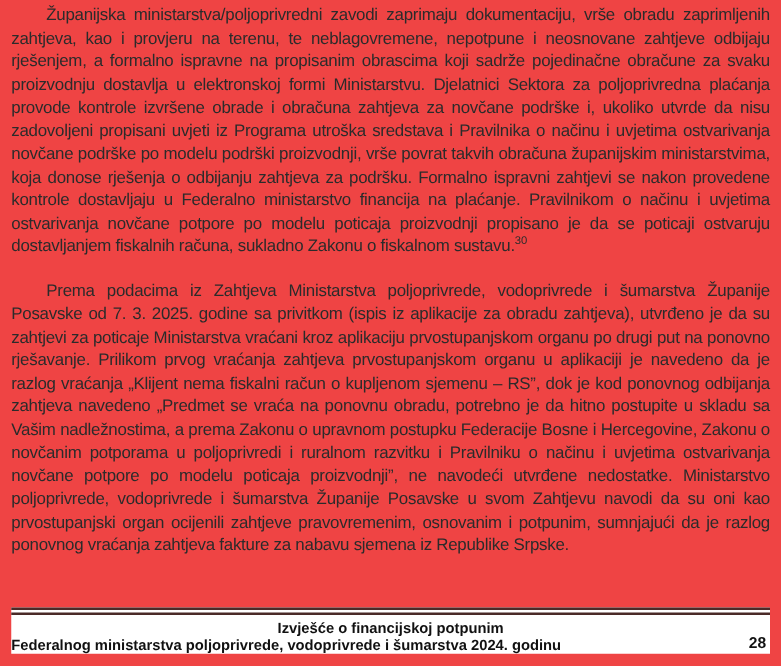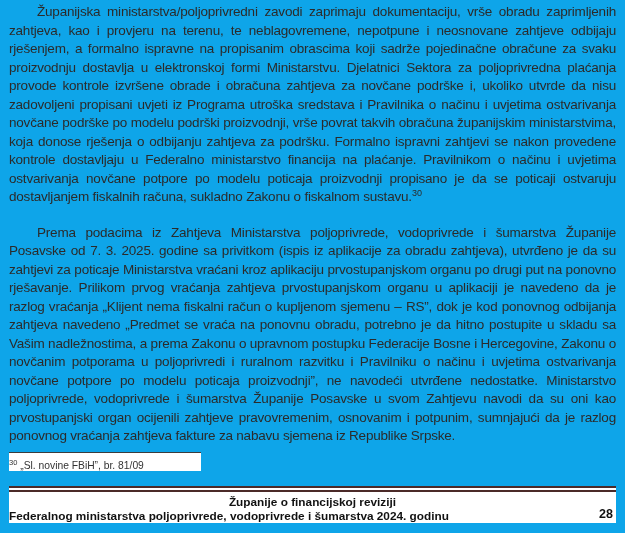--- a/index.html
+++ b/index.html
@@ -5,21 +5,21 @@
 <style>
   html, body {
     margin: 0;
     padding: 0;
     background: #ffffff;
   }
   .page {
     position: relative;
     width: 625px;
     height: 533px;
-    background: #0ea5e9;
+    background: #ef4444;
     overflow: hidden;
     font-family: "Liberation Sans", "DejaVu Sans", sans-serif;
   }
   .body-text {
     position: absolute;
     top: 3px;
     left: 9px;
     right: 9px;
     color: #2b2b2b;
     font-size: 13.5px;
@@ -98,25 +98,21 @@
 </head>
 <body>
 
 <div class="page">
 
   <div class="body-text">
     <p><span>Županijska ministarstva/poljoprivredni zavodi zaprimaju dokumentaciju, vrše obradu zaprimljenih zahtjeva, kao i provjeru na terenu, te neblagovremene, nepotpune i neosnovane zahtjeve odbijaju rješenjem, a formalno ispravne na propisanim obrascima koji sadrže pojedinačne obračune za svaku proizvodnju dostavlja u elektronskoj formi Ministarstvu. Djelatnici Sektora za poljoprivredna plaćanja provode kontrole izvršene obrade i obračuna zahtjeva za novčane podrške i, ukoliko utvrde da nisu zadovoljeni propisani uvjeti iz Programa utroška sredstava i Pravilnika o načinu i uvjetima ostvarivanja novčane podrške po modelu podrški proizvodnji, vrše povrat takvih obračuna županijskim ministarstvima, koja donose rješenja o odbijanju zahtjeva za podršku. Formalno ispravni zahtjevi se nakon provedene kontrole dostavljaju u Federalno ministarstvo financija na plaćanje. Pravilnikom o načinu i uvjetima ostvarivanja novčane potpore po modelu poticaja proizvodnji propisano je da se poticaji ostvaruju dostavljanjem fiskalnih računa, sukladno Zakonu o fiskalnom sustavu.</span><sup class="fn-ref">30</sup></p>
     <p><span>Prema podacima iz Zahtjeva Ministarstva poljoprivrede, vodoprivrede i šumarstva Županije Posavske od 7. 3. 2025. godine sa privitkom (ispis iz aplikacije za obradu zahtjeva), utvrđeno je da su zahtjevi za poticaje Ministarstva vraćani kroz aplikaciju prvostupanjskom organu po drugi put na ponovno rješavanje. Prilikom prvog vraćanja zahtjeva prvostupanjskom organu u aplikaciji je navedeno da je razlog vraćanja „Klijent nema fiskalni račun o kupljenom sjemenu – RS”, dok je kod ponovnog odbijanja zahtjeva navedeno „Predmet se vraća na ponovnu obradu, potrebno je da hitno postupite u skladu sa Vašim nadležnostima, a prema Zakonu o upravnom postupku Federacije Bosne i Hercegovine, Zakonu o novčanim potporama u poljoprivredi i ruralnom razvitku i Pravilniku o načinu i uvjetima ostvarivanja novčane potpore po modelu poticaja proizvodnji”, ne navodeći utvrđene nedostatke. Ministarstvo poljoprivrede, vodoprivrede i šumarstva Županije Posavske u svom Zahtjevu navodi da su oni kao prvostupanjski organ ocijenili zahtjeve pravovremenim, osnovanim i potpunim, sumnjajući da je razlog ponovnog vraćanja zahtjeva fakture za nabavu sjemena iz Republike Srpske.</span></p>
   </div>
 
-  <div class="footnote-area">
-    <div class="fn-rule"></div>
-    <div class="fn-text"><sup>30</sup> <span>„Sl. novine FBiH”, br. 81/09</span></div>
-  </div>
 
   <div class="footer">
     <div class="footer-rule"></div>
-    <div class="footer-line1">Županije o financijskoj reviziji</div>
+    <div class="footer-line1">Izvješće o financijskoj potpunim</div>
     <div class="footer-line2">Federalnog ministarstva poljoprivrede, vodoprivrede i šumarstva 2024. godinu</div>
     <div class="page-number">28</div>
   </div>
 
 </div>
 
 </body></html>

